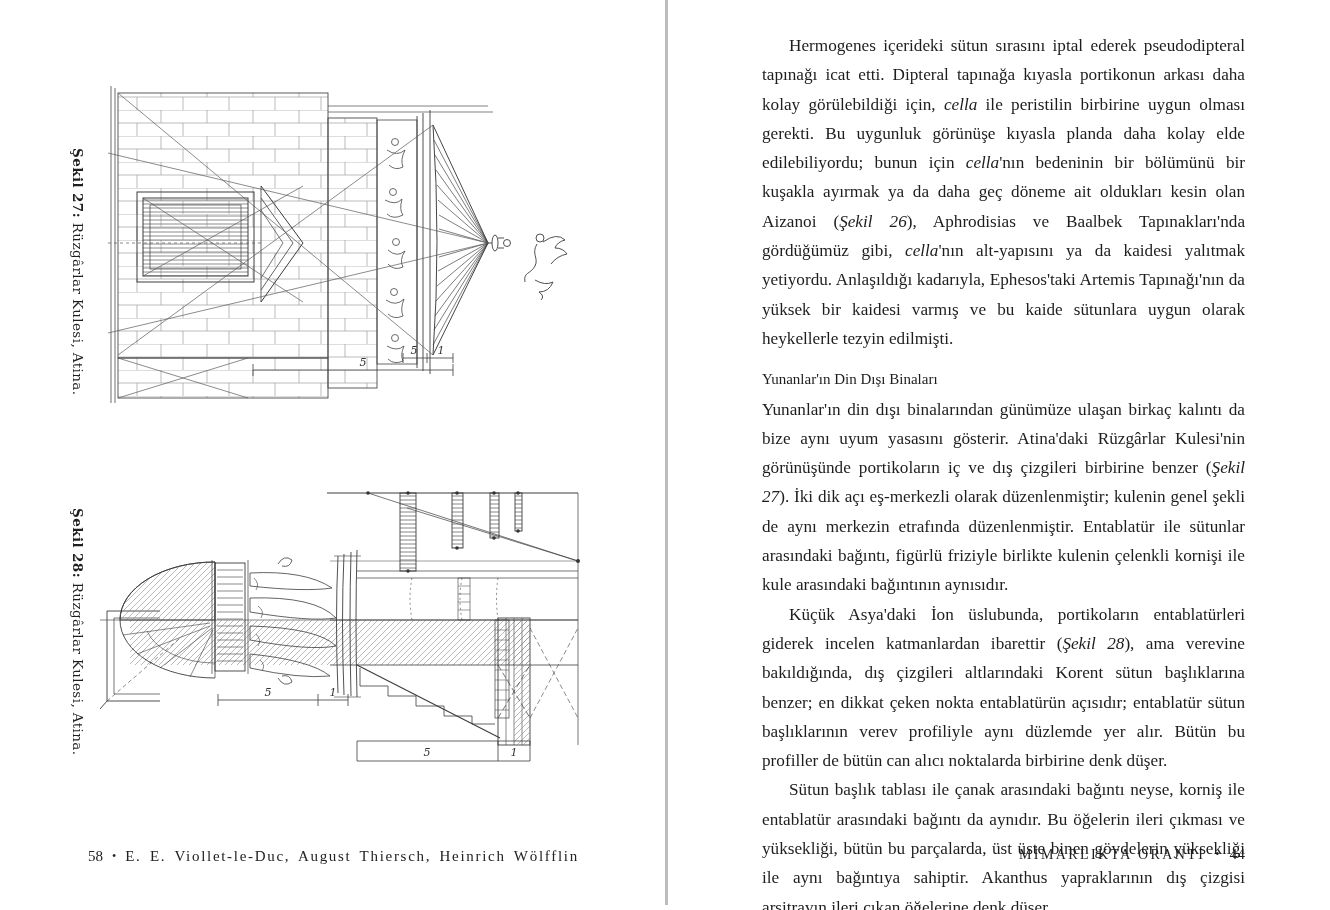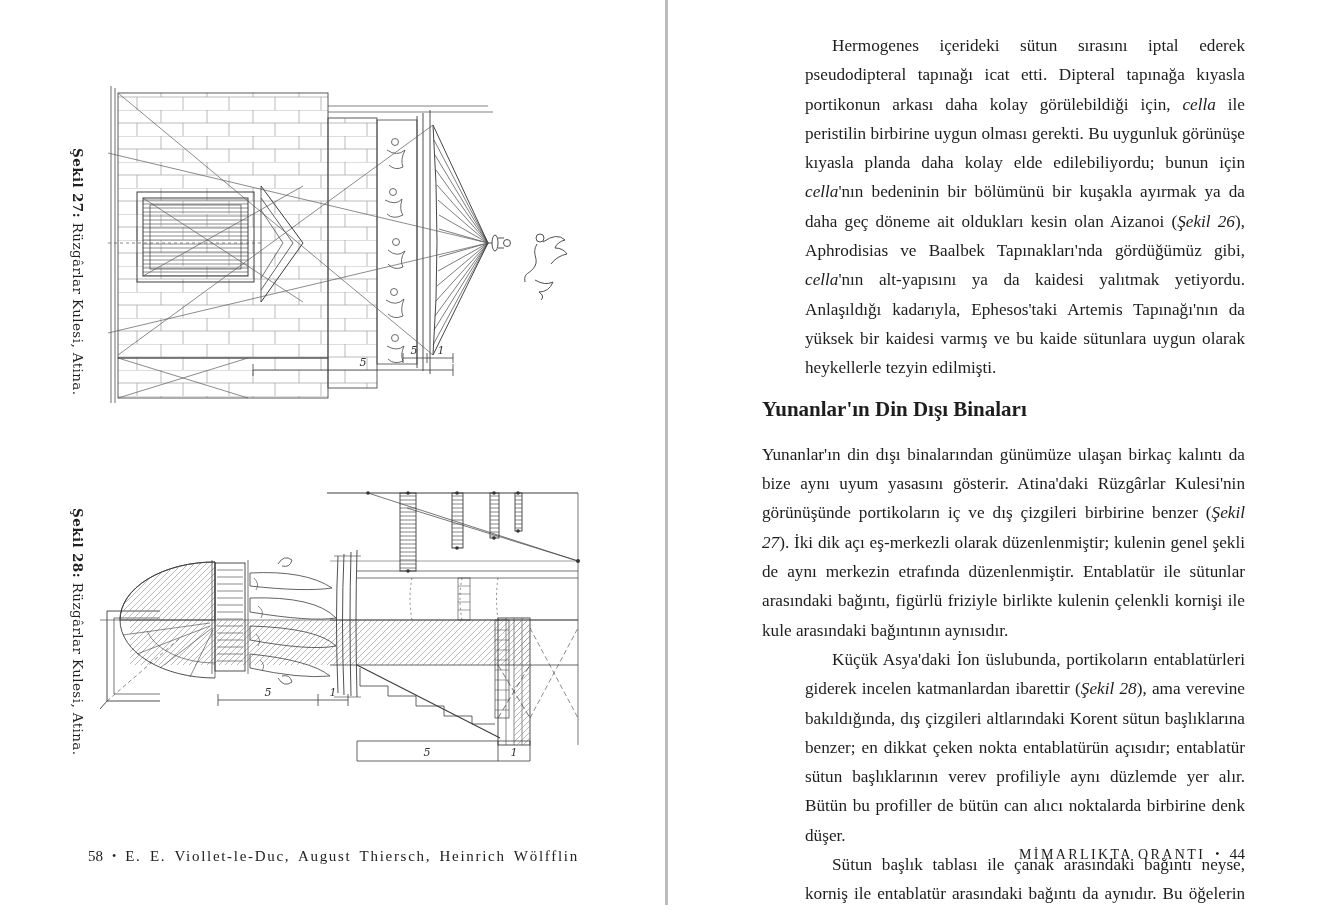--- a/index.html
+++ b/index.html
@@ -28,22 +28,22 @@
   .footer-left .sep{font-size:12px;margin:0 9px;vertical-align:1px;}
   .footer-left .authors{font-size:15px;letter-spacing:1.7px;word-spacing:3px;}
   .footer-right{position:absolute;left:94px;top:845px;width:483px;text-align:right;white-space:nowrap;color:#1d1d1d;}
   .footer-right .title{font-size:14px;letter-spacing:2.4px;}
   .footer-right .sep{font-size:12px;margin:0 10px;vertical-align:1px;}
   .footer-right .pg{font-size:15.5px;}
   
   .text-col{position:absolute;left:94px;top:31px;width:483px;}
   .para{margin:0;font-size:17.2px;line-height:29.3px;text-align:justify;}
   .para i{font-style:italic;}
-  .ind{text-indent:27px;margin-left:43px;}
-  .section-heading{font-size:21px;line-height:29.3px;font-weight:bold;margin:12px 0 16px 0;}
+  .ind{text-indent:27px;}
+  .section-heading{font-size:15px;line-height:29.3px;font-weight:normal;margin:12px 0 0 0;}
   
   svg{display:block;}
   svg text{font-family:"DejaVu Serif", serif;font-style:italic;font-size:11px;fill:#333;}
 </style>
 </head>
 <body>
 
 <div class="gutter-line"></div>
 
 <div class="page left-page">

